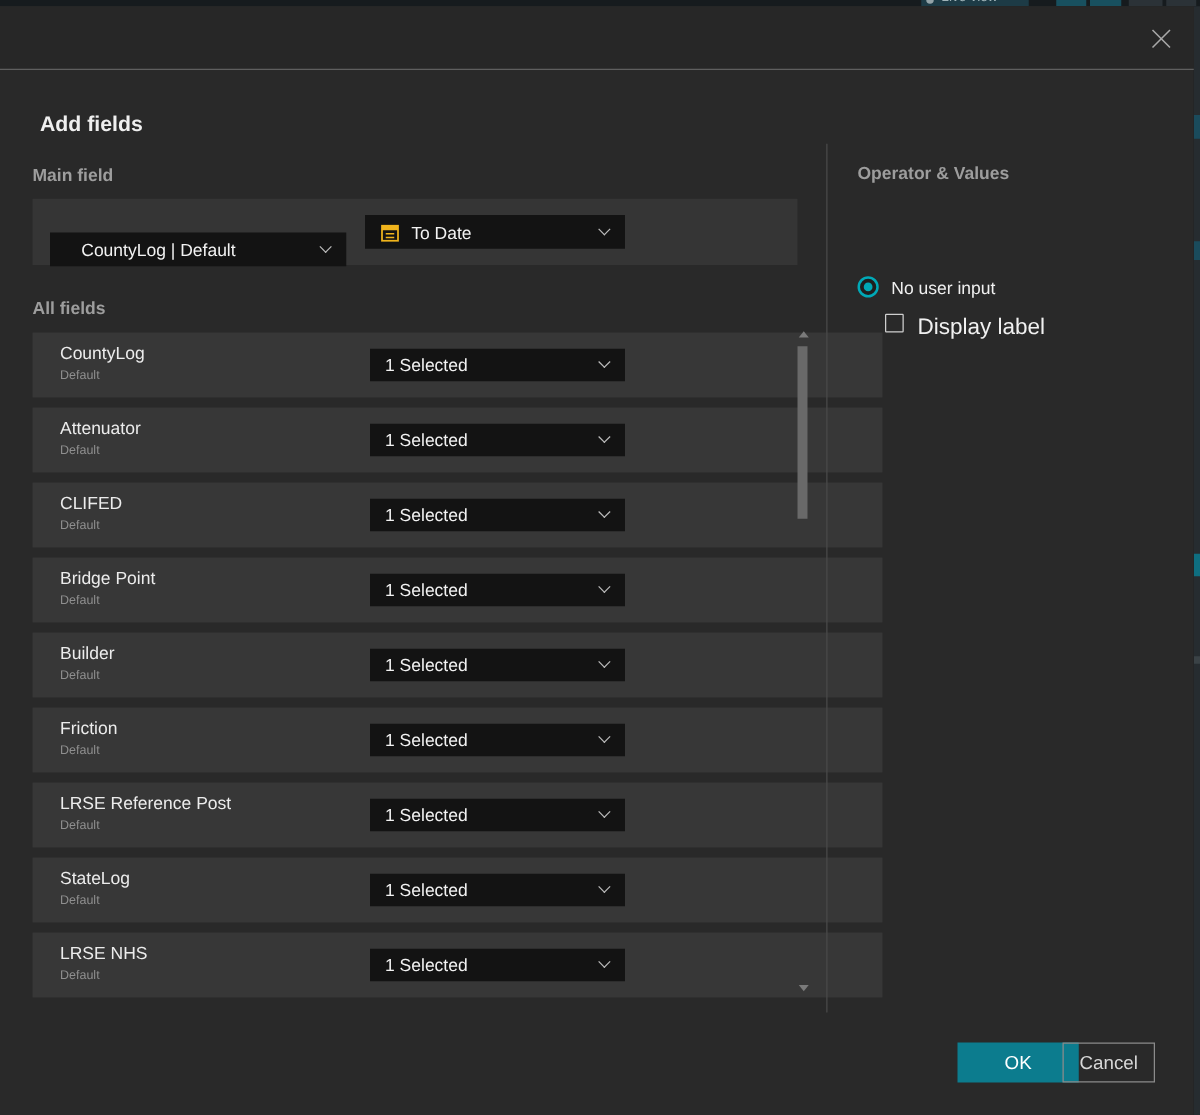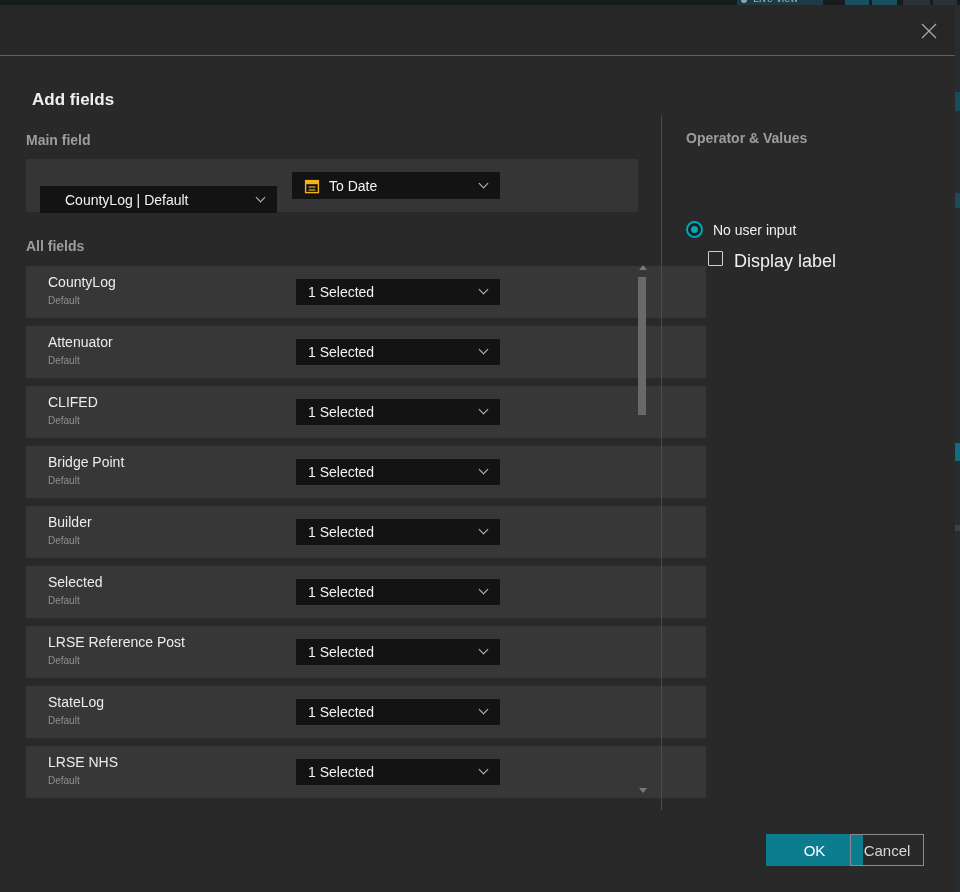--- a/index.html
+++ b/index.html
@@ -186,21 +186,21 @@
     <div class="field-row">
       <div class="field-name">Builder</div>
       <div class="field-sub">Default</div>
       <div class="dropdown row-dd">
         <span class="dd-label">1 Selected</span>
         <span class="chev"></span>
       </div>
     </div>
 
     <div class="field-row">
-      <div class="field-name">Selected</div>
+      <div class="field-name">Friction</div>
       <div class="field-sub">Default</div>
       <div class="dropdown row-dd">
         <span class="dd-label">1 Selected</span>
         <span class="chev"></span>
       </div>
     </div>
 
     <div class="field-row">
       <div class="field-name">LRSE Reference Post</div>
       <div class="field-sub">Default</div>

